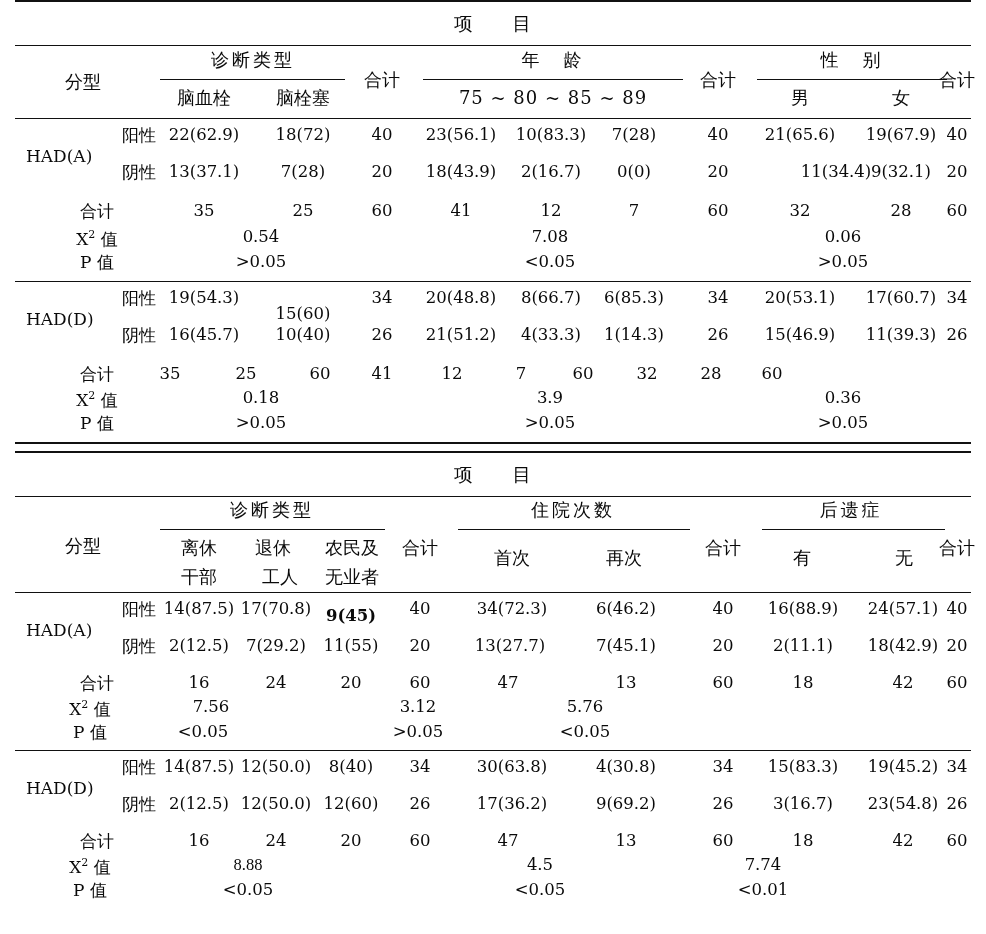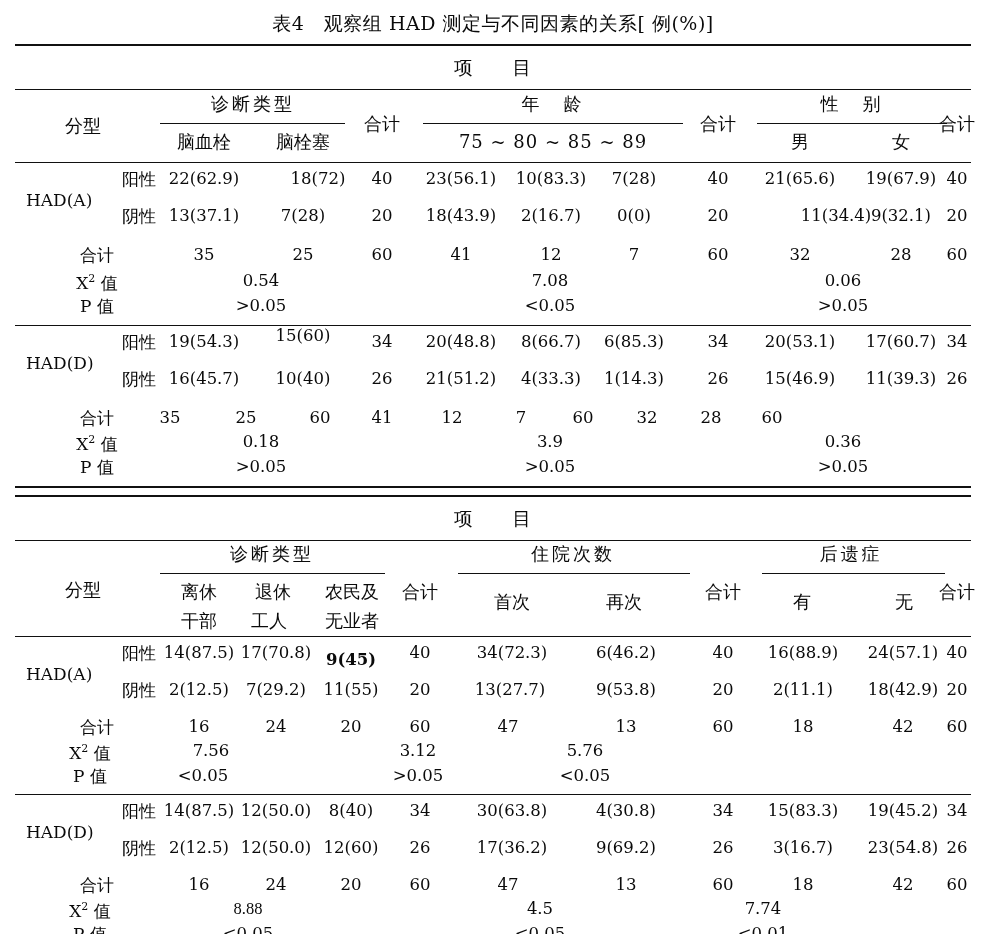--- a/index.html
+++ b/index.html
@@ -76,21 +76,20 @@
     letter-spacing: 1px;
     white-space: pre;
     padding: 9px 0 9px 0;
   }
 </style>
 </head>
 <body>
 
 <div class="page">
 
-  <div class="tbl-title">表4　观察组 HAD 测定与不同因素的关系[ 例(%)]</div>
 
   <div class="hr hr-heavy"></div>
   <div class="itemhdr">项　　目</div>
   <div class="hr hr-mid"></div>
 
   <div class="band" style="height:72px">
     <div class="c hdr-sub" style="left:83px; top:27px;">分型</div>
 
     <div class="c hdr-group" style="left:253px; top:5px;">诊断类型</div>
     <div class="seg" style="left:160px; top:33px; width:185px;"></div>
@@ -112,21 +111,21 @@
 
     <div class="c hdr-total" style="left:957px; top:25px;">合计</div>
   </div>
   <div class="hr hr-mid"></div>
 
   <div class="band" style="height:110px">
     <div class="cl rowlabel" style="left:26px; top:29px;">HAD(A)</div>
 
     <div class="c rowlabel" style="left:139px; top:8px;">阳性</div>
     <div class="c datacell" style="left:204px; top:8px;">22(62.9)</div>
-    <div class="c datacell" style="left:318px; top:8px;">18(72)</div>
+    <div class="c datacell" style="left:303px; top:8px;">18(72)</div>
     <div class="c datacell" style="left:382px; top:8px;">40</div>
     <div class="c datacell" style="left:461px; top:8px;">23(56.1)</div>
     <div class="c datacell" style="left:551px; top:8px;">10(83.3)</div>
     <div class="c datacell" style="left:634px; top:8px;">7(28)</div>
     <div class="c datacell" style="left:718px; top:8px;">40</div>
     <div class="c datacell" style="left:800px; top:8px;">21(65.6)</div>
     <div class="c datacell" style="left:901px; top:8px;">19(67.9)</div>
     <div class="c datacell" style="left:957px; top:8px;">40</div>
 
     <div class="c rowlabel" style="left:139px; top:45px;">阴性</div>
@@ -166,21 +165,21 @@
     <div class="c sumcell" style="left:843px; top:25px;">&gt;0.05</div>
   </div>
 
   <div class="hr hr-mid" style="margin-top:4px;"></div>
 
   <div class="band" style="height:108px">
     <div class="cl rowlabel" style="left:26px; top:29px;">HAD(D)</div>
 
     <div class="c rowlabel" style="left:139px; top:8px;">阳性</div>
     <div class="c datacell" style="left:204px; top:8px;">19(54.3)</div>
-    <div class="c datacell" style="left:303px; top:2px;">15(60)</div>
+    <div class="c datacell" style="left:303px; top:24px;">15(60)</div>
     <div class="c datacell" style="left:382px; top:8px;">34</div>
     <div class="c datacell" style="left:461px; top:8px;">20(48.8)</div>
     <div class="c datacell" style="left:551px; top:8px;">8(66.7)</div>
     <div class="c datacell" style="left:634px; top:8px;">6(85.3)</div>
     <div class="c datacell" style="left:718px; top:8px;">34</div>
     <div class="c datacell" style="left:800px; top:8px;">20(53.1)</div>
     <div class="c datacell" style="left:901px; top:8px;">17(60.7)</div>
     <div class="c datacell" style="left:957px; top:8px;">34</div>
 
     <div class="c rowlabel" style="left:139px; top:45px;">阴性</div>
@@ -228,21 +227,21 @@
   <div class="hr hr-mid"></div>
 
   <div class="band" style="height:95px">
     <div class="c hdr-sub" style="left:83px; top:40px;">分型</div>
 
     <div class="c hdr-group" style="left:272px; top:4px;">诊断类型</div>
     <div class="seg" style="left:160px; top:32px; width:225px;"></div>
     <div class="c hdr-sub" style="left:199px; top:42px;">离休</div>
     <div class="c hdr-sub" style="left:199px; top:71px;">干部</div>
     <div class="c hdr-sub" style="left:273px; top:42px;">退休</div>
-    <div class="c hdr-sub" style="left:269px; top:71px;">工人</div>
+    <div class="c hdr-sub" style="left:280px; top:71px;">工人</div>
     <div class="c hdr-sub" style="left:352px; top:42px;">农民及</div>
     <div class="c hdr-sub" style="left:352px; top:71px;">无业者</div>
 
     <div class="c hdr-total" style="left:420px; top:42px;">合计</div>
 
     <div class="c hdr-group" style="left:573px; top:4px;">住院次数</div>
     <div class="seg" style="left:458px; top:32px; width:232px;"></div>
     <div class="c hdr-sub" style="left:512px; top:52px;">首次</div>
     <div class="c hdr-sub" style="left:624px; top:52px;">再次</div>
 
@@ -271,21 +270,21 @@
     <div class="c datacell" style="left:803px; top:8px;">16(88.9)</div>
     <div class="c datacell" style="left:903px; top:8px;">24(57.1)</div>
     <div class="c datacell" style="left:957px; top:8px;">40</div>
 
     <div class="c rowlabel" style="left:139px; top:45px;">阴性</div>
     <div class="c datacell" style="left:199px; top:45px;">2(12.5)</div>
     <div class="c datacell" style="left:276px; top:45px;">7(29.2)</div>
     <div class="c datacell" style="left:351px; top:45px;">11(55)</div>
     <div class="c datacell" style="left:420px; top:45px;">20</div>
     <div class="c datacell" style="left:510px; top:45px;">13(27.7)</div>
-    <div class="c datacell" style="left:626px; top:45px;">9(53.8)</div>
+    <div class="c datacell" style="left:626px; top:45px;">7(45.1)</div>
     <div class="c datacell" style="left:723px; top:45px;">20</div>
     <div class="c datacell" style="left:803px; top:45px;">2(11.1)</div>
     <div class="c datacell" style="left:903px; top:45px;">18(42.9)</div>
     <div class="c datacell" style="left:957px; top:45px;">20</div>
 
     <div class="c rowlabel" style="left:97px; top:82px;">合计</div>
     <div class="c sumcell" style="left:199px; top:82px;">16</div>
     <div class="c sumcell" style="left:276px; top:82px;">24</div>
     <div class="c sumcell" style="left:351px; top:82px;">20</div>
     <div class="c sumcell" style="left:420px; top:82px;">60</div>

